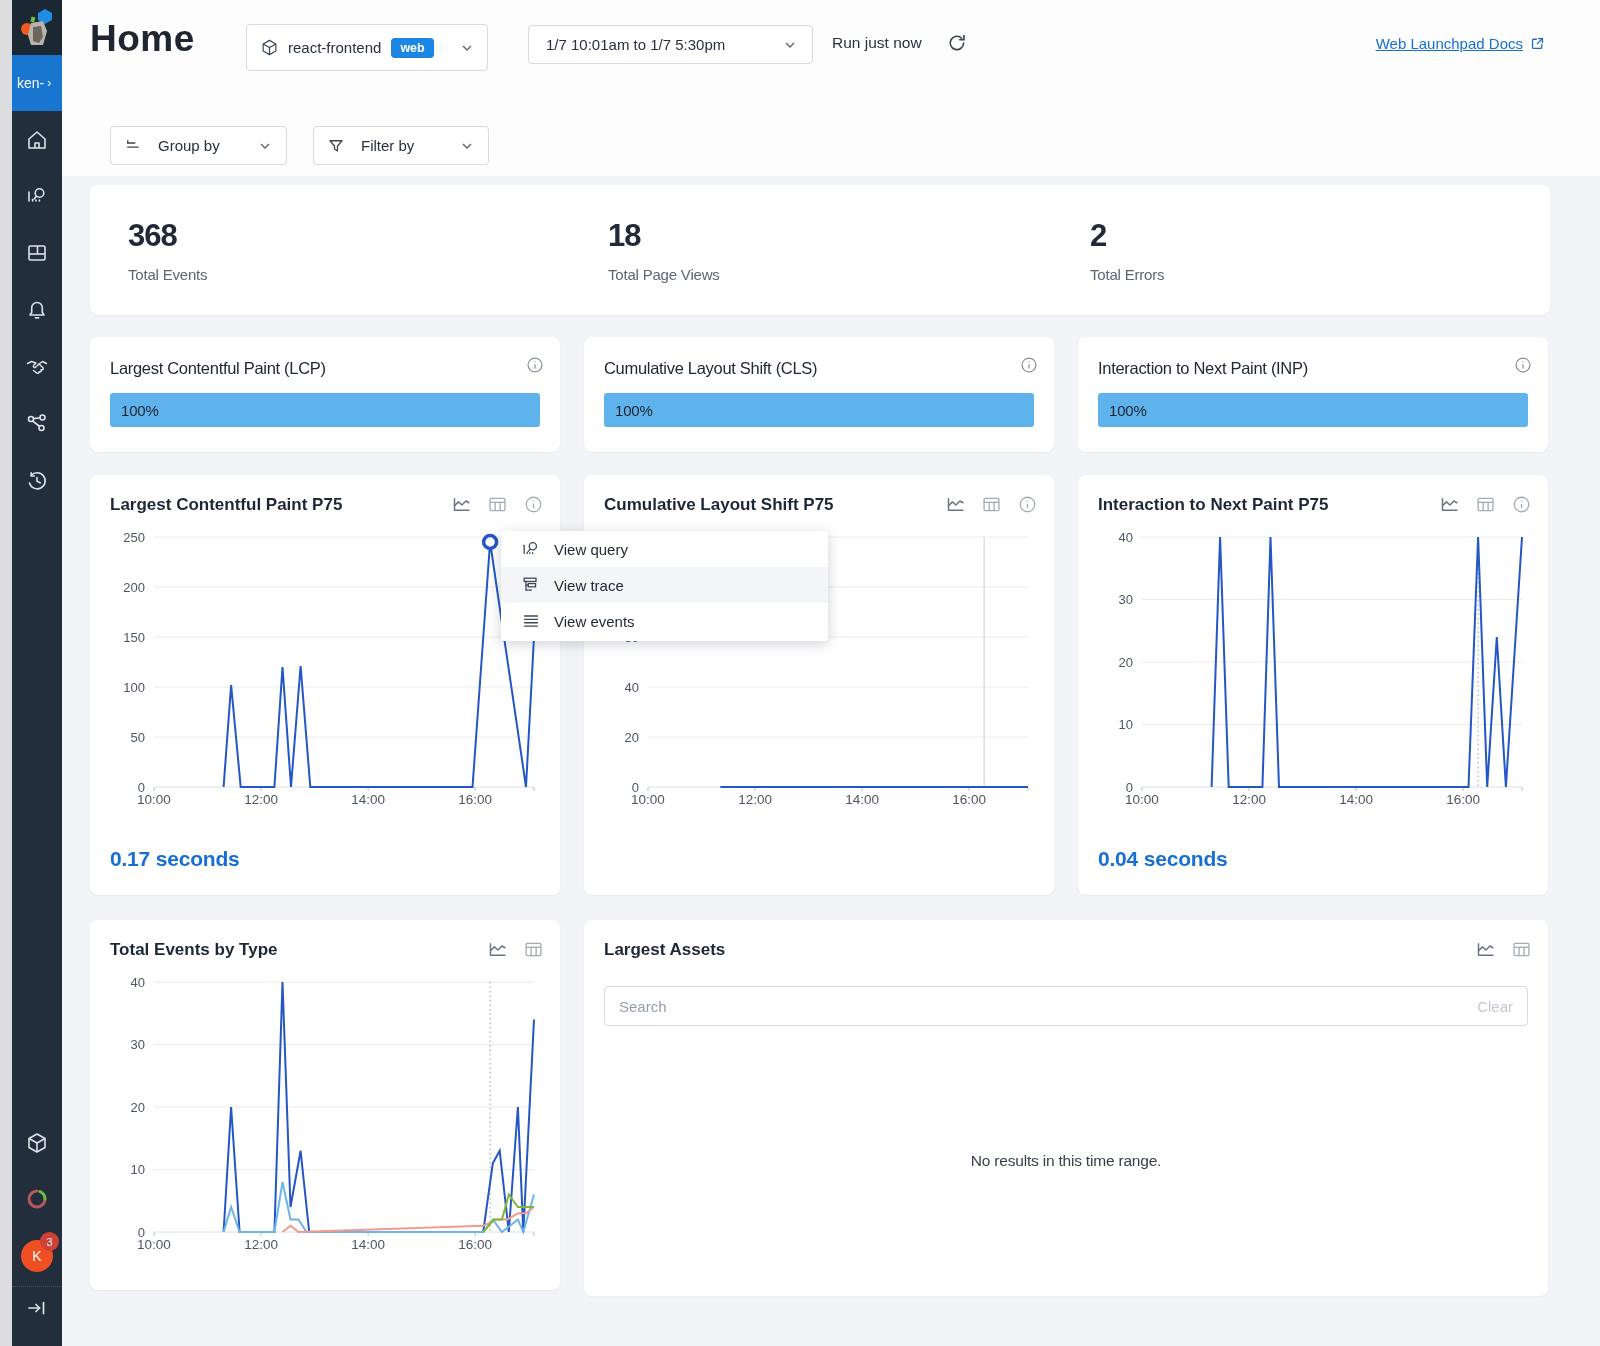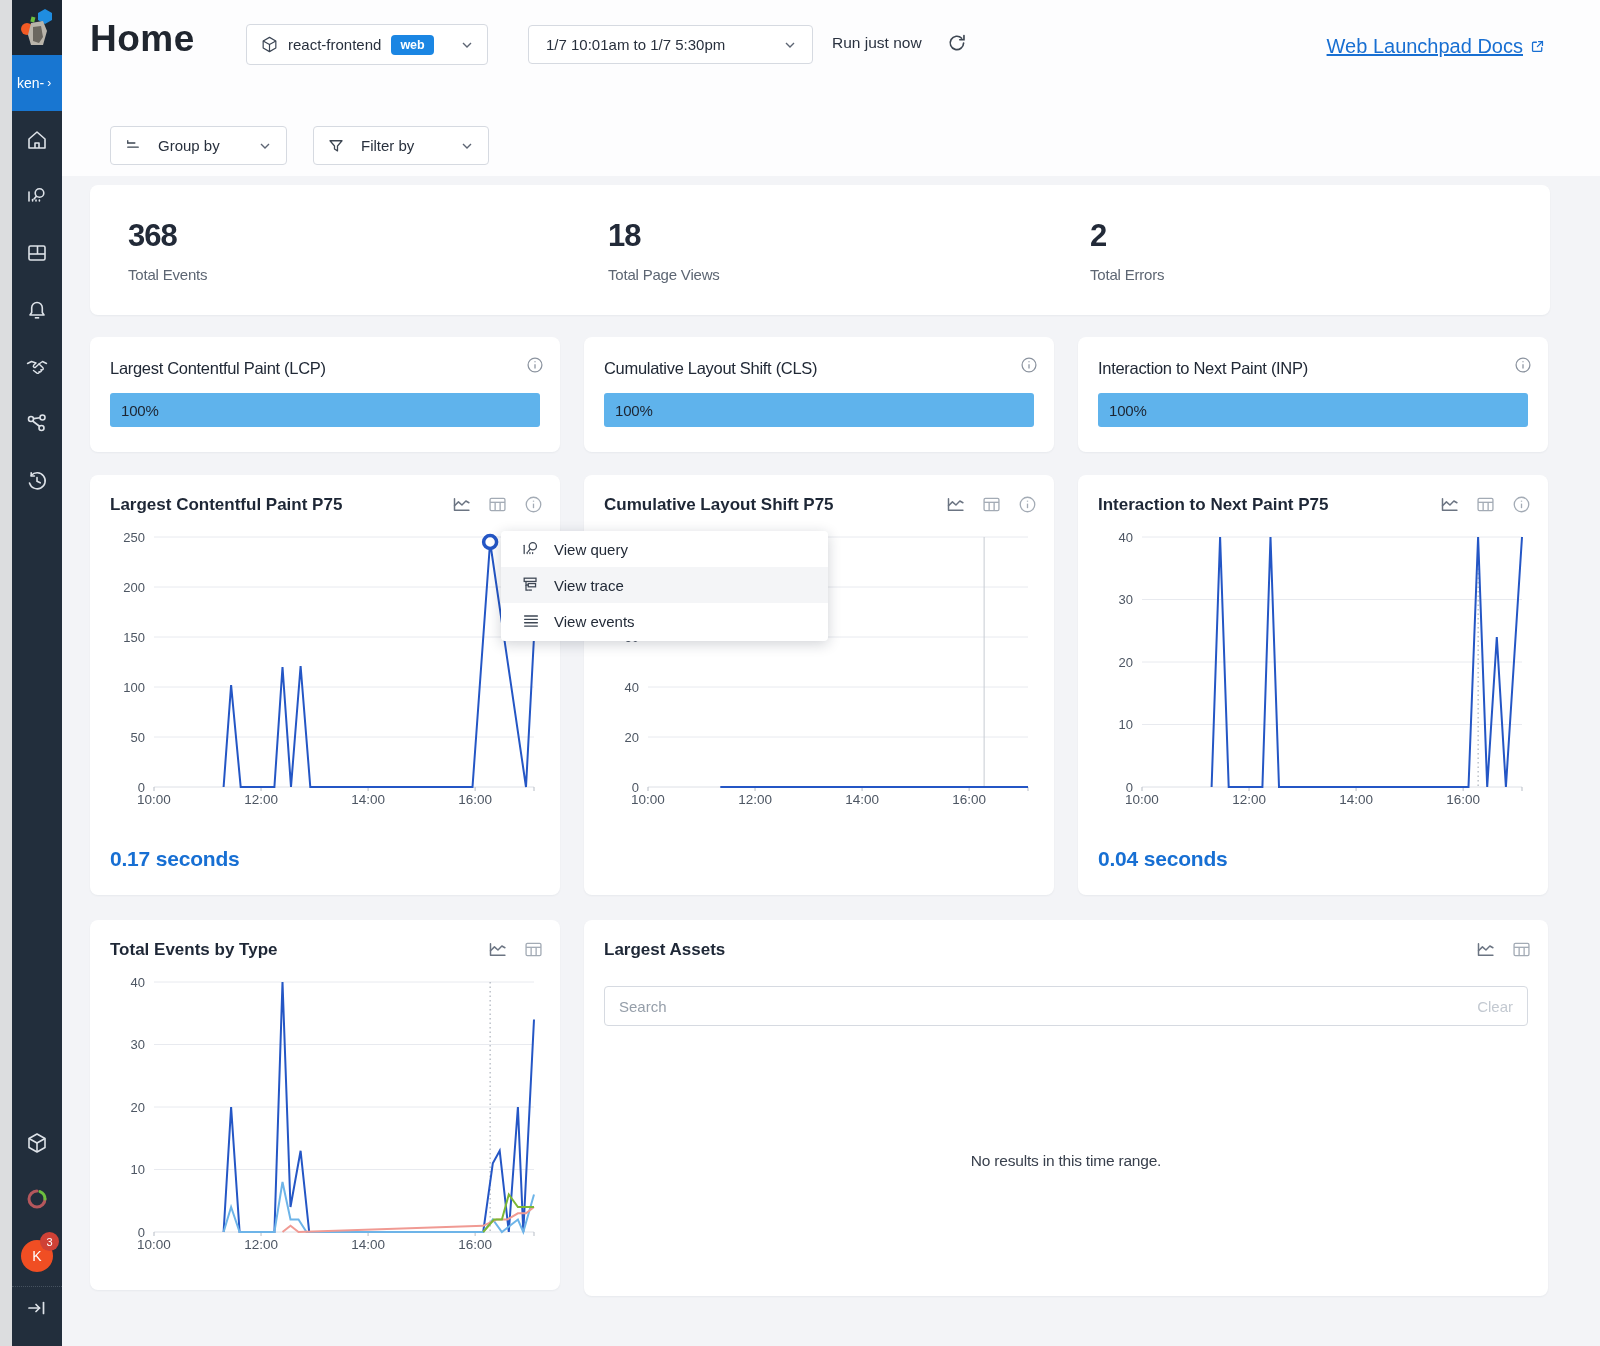--- a/index.html
+++ b/index.html
@@ -24,30 +24,30 @@
             background:#f04e23; color:#fff; font-size:14px; display:flex; align-items:center; justify-content:center; cursor:pointer;}
   .avatar-badge { position:absolute; right:-6px; top:-8px; width:19px; height:19px; border-radius:50%;
             background:#cf4136; color:#fff; font-size:11px; display:flex; align-items:center; justify-content:center; }
 
   
   .header-band { position:absolute; left:62px; top:0; width:1538px; height:176px; background:#fdfdfe; }
   .page-title { position:absolute; left:90px; top:18px; font-size:37px; font-weight:800; color:#20262f; letter-spacing:.5px; }
 
   .box-btn { position:absolute; background:#fff; border:1px solid #d6dae1; border-radius:4px;
              display:flex; align-items:center; font-size:15px; color:#28303d; cursor:pointer; }
-  .app-selector { left:246px; top:24px; width:242px; height:41px; padding:0 12px 0 13px; }
+  .app-selector { left:246px; top:24px; width:242px; height:47px; padding:0 12px 0 13px; }
   .badge-web { background:#1b86e3; color:#fff; font-size:12.5px; font-weight:bold; padding:3px 9px; border-radius:4px; margin-left:10px; }
   .time-range { left:528px; top:25px; width:285px; height:39px; padding:0 14px 0 17px; }
   .spacer { flex:1; }
   .chev-down { color:#5d6573; width:16px; height:16px; }
   .chev-down svg { width:16px; height:16px; display:block; }
   .run-label { position:absolute; left:832px; top:34px; font-size:15.5px; color:#2a3240; cursor:pointer; }
   .refresh-btn { position:absolute; left:946px; top:32px; width:22px; height:22px; color:#3d4652; cursor:pointer; }
   .docs-link { position:absolute; top:35px; right:54px; display:flex; align-items:center; gap:6px;
-               color:#186fd2; font-size:20px; cursor:pointer; }
+               color:#186fd2; font-size:15px; cursor:pointer; }
   .docs-link .lbl { text-decoration:underline; }
   .docs-link svg { width:17px; height:17px; }
 
   .tool-btn { height:39px; padding:0 13px; gap:16px; }
   .tool-btn .ticon { width:18px; height:18px; color:#3d4652; }
   .tool-btn .ticon svg { width:18px; height:18px; display:block; }
 
   .card { position:absolute; background:#fff; border-radius:8px; box-shadow:0 1px 2px rgba(25,35,55,.05); }
 
   

